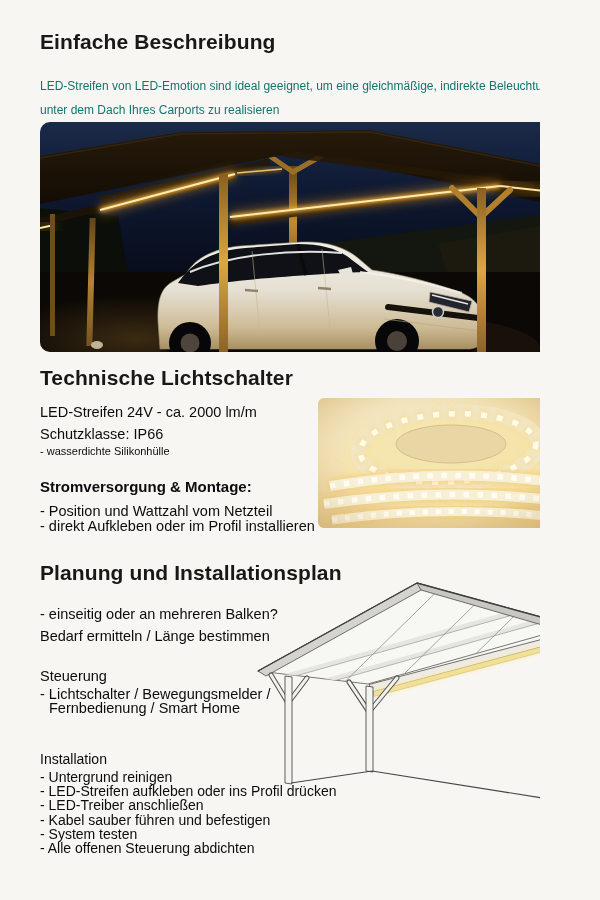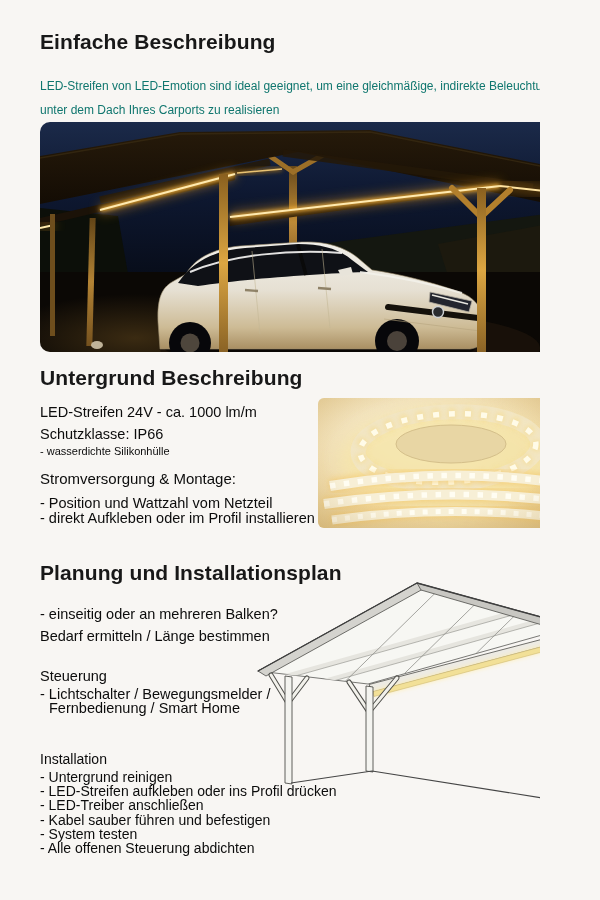--- a/index.html
+++ b/index.html
@@ -23,21 +23,21 @@
     position:absolute;left:40px;top:62px;width:528px;
     font-size:12px;line-height:24px;color:#0f766e;
   }
   .img-frame{position:absolute;overflow:hidden;}
   #carport-photo{left:40px;top:122px;width:520px;height:230px;border-radius:10px;}
   #led-photo{left:318px;top:398px;width:240px;height:130px;border-radius:6px;}
   #carport-drawing{left:250px;top:572px;width:350px;height:240px;}
   .tech-block{position:absolute;left:40px;top:402px;width:280px;}
   .spec{font-size:14.5px;line-height:21.5px;color:#0c0c0c;white-space:nowrap;}
   .spec-note{font-size:11px;line-height:13px;color:#0c0c0c;white-space:nowrap;}
-  .subhead{font-size:15px;font-weight:400;line-height:16px;margin-top:13px;color:#0c0c0c;white-space:nowrap;}
+  .subhead{font-size:15px;font-weight:700;line-height:16px;margin-top:21px;color:#0c0c0c;white-space:nowrap;}
   .tech-bullets{margin-top:9px;font-size:14.5px;line-height:15px;color:#0c0c0c;}
   .tech-bullets div{white-space:nowrap;}
   .plan-needs{position:absolute;left:40px;top:603px;font-size:14.5px;line-height:22px;color:#0c0c0c;white-space:nowrap;}
   .plan-control{position:absolute;left:40px;top:666px;font-size:14.5px;color:#0c0c0c;white-space:nowrap;}
   .plan-control .grp-h{line-height:21px;}
   .plan-control .ln{line-height:14.4px;}
   .plan-control .ln.indent{padding-left:9px;}
   .plan-install{position:absolute;left:40px;top:748px;font-size:14px;color:#0c0c0c;white-space:nowrap;}
   .plan-install .grp-h{line-height:22px;}
   .plan-install .ln{line-height:14.2px;}
@@ -161,24 +161,24 @@
       <rect x="179" y="52" width="9" height="178" fill="url(#postg2)"></rect>
 
       <g>
         <path d="M441,95 L412,66" stroke="#b27f2c" stroke-width="6" stroke-linecap="round"></path>
         <path d="M441,95 L470,68" stroke="#b27f2c" stroke-width="6" stroke-linecap="round"></path>
         <rect x="437" y="66" width="9" height="164" fill="url(#postg2)"></rect>
       </g>
     </svg>
   </div>
 
-  <h2 class="h" id="h-tech">Untergrund Beschreibung</h2>
+  <h2 class="h" id="h-tech">Technische Lichtschalter</h2>
 
   <div class="tech-block">
-    <div class="spec">LED-Streifen 24V - ca. 1000 lm/m</div>
+    <div class="spec">LED-Streifen 24V - ca. 2000 lm/m</div>
     <div class="spec">Schutzklasse: IP66</div>
     <div class="spec-note">- wasserdichte Silikonhülle</div>
     <div class="subhead">Stromversorgung &amp; Montage:</div>
     <div class="tech-bullets">
       <div>- Position und Wattzahl vom Netzteil</div>
       <div>- direkt Aufkleben oder im Profil installieren</div>
     </div>
   </div>
 
   <div class="img-frame" id="led-photo">

